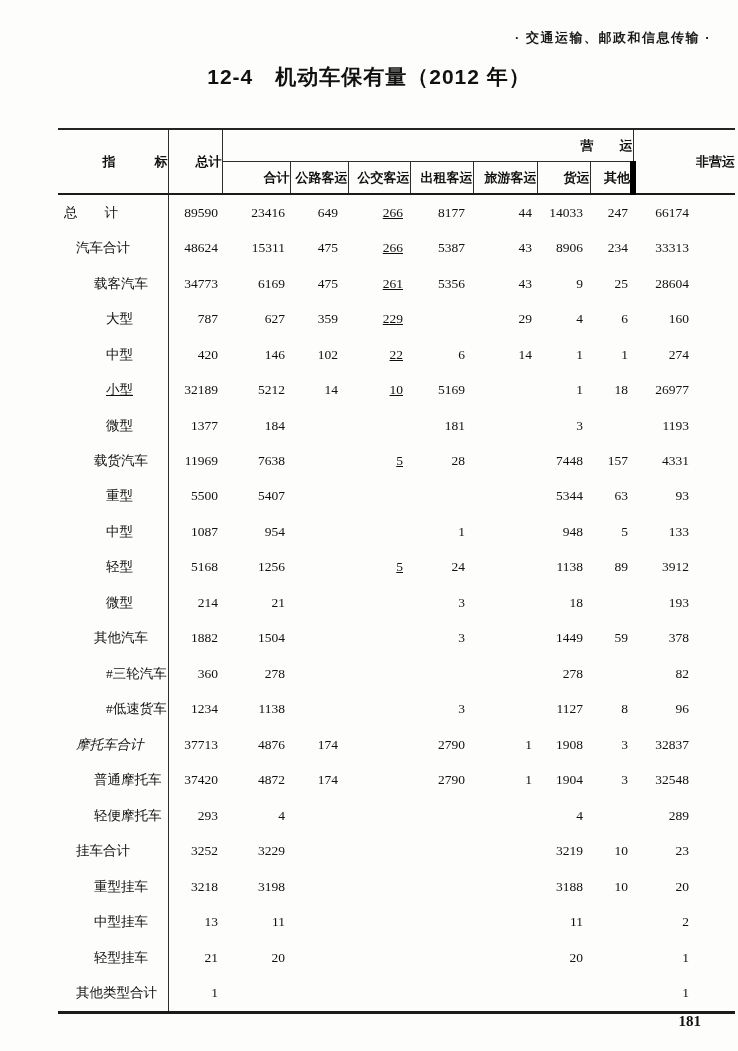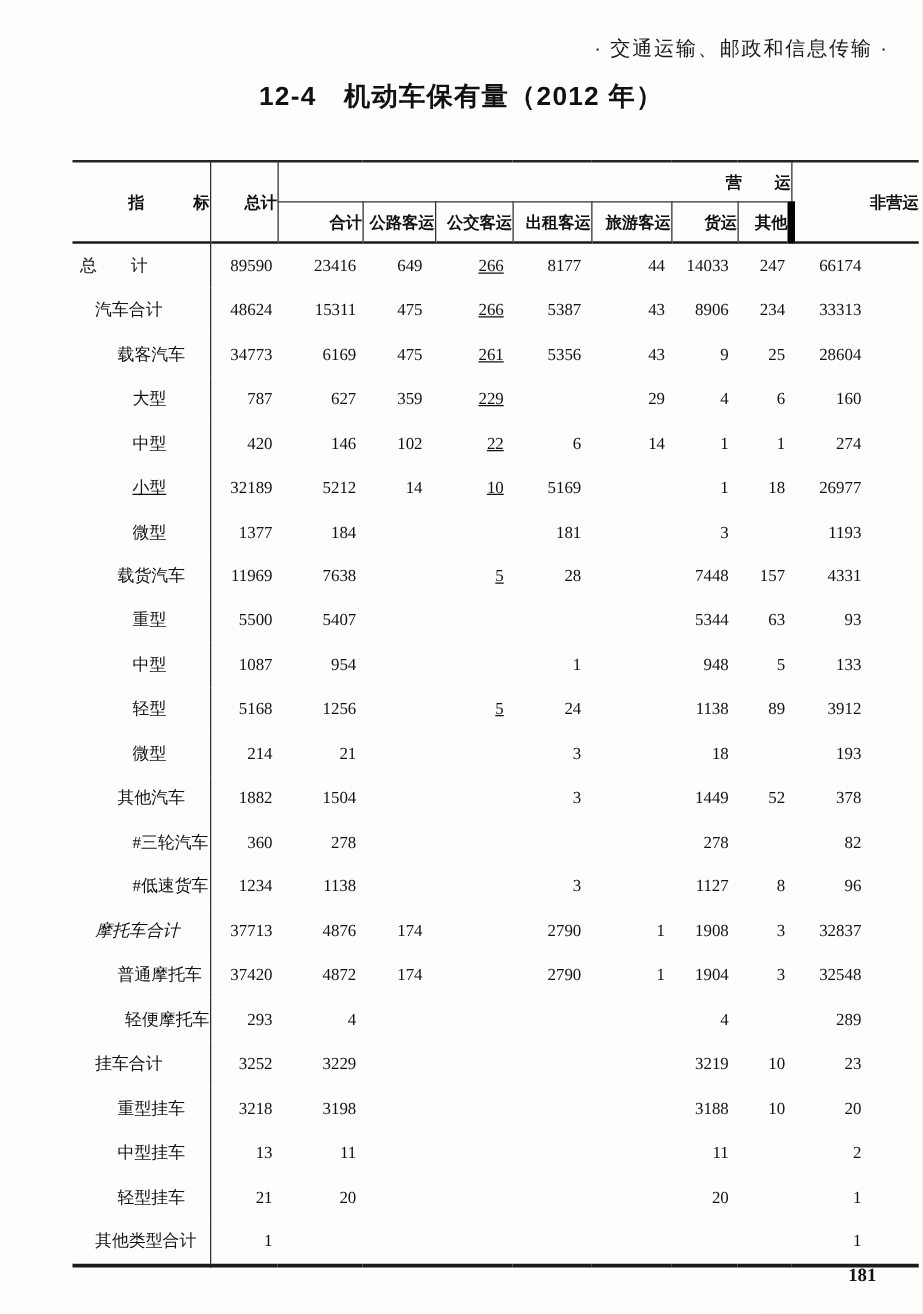--- a/index.html
+++ b/index.html
@@ -3,22 +3,22 @@
 <meta charset="utf-8">
 <style>
   html,body { margin:0; padding:0; background:#e8e8e6; }
   .page {
     position:relative; width:738px; height:1051px; margin:0 auto;
     background:#fdfdfb; color:#141414; overflow:hidden;
     font-family:"Liberation Serif", serif;
   }
   .running-head {
     position:absolute; top:29px; right:27px;
-    font-family:"Liberation Sans", sans-serif; font-weight:normal;
-    font-size:16px; letter-spacing:1.5px; color:#1a1a1a;
+    font-family:"Liberation Sans", sans-serif; font-weight:bold;
+    font-size:13px; letter-spacing:1.5px; color:#1a1a1a;
   }
   .page-title {
     position:absolute; top:63px; left:0; width:100%; text-align:center;
     font-family:"Liberation Sans", sans-serif; font-weight:bold;
     font-size:21px; letter-spacing:1px; color:#111;
   }
   table.stats {
     position:absolute; left:58px; top:128px; width:677px;
     border-collapse:collapse; table-layout:fixed;
     border-top:2px solid #242424; border-bottom:3px solid #1b1b1b;
@@ -252,21 +252,21 @@
 
   <tr>
     <td class="lbl" style="padding-left: 36px;">其他汽车</td>
     <td class="num">1882</td>
     <td class="num">1504</td>
     <td class="num"></td>
     <td class="num"></td>
     <td class="num">3</td>
     <td class="num"></td>
     <td class="num">1449</td>
-    <td class="num">52</td>
+    <td class="num">59</td>
     <td class="num">378</td>
   </tr>
 
   <tr>
     <td class="lbl" style="padding-left: 48px;">#三轮汽车</td>
     <td class="num">360</td>
     <td class="num">278</td>
     <td class="num"></td>
     <td class="num"></td>
     <td class="num"></td>
@@ -309,21 +309,21 @@
     <td class="num">174</td>
     <td class="num"></td>
     <td class="num">2790</td>
     <td class="num">1</td>
     <td class="num">1904</td>
     <td class="num">3</td>
     <td class="num">32548</td>
   </tr>
 
   <tr>
-    <td class="lbl" style="padding-left: 36px; text-align: right;">轻便摩托车</td>
+    <td class="lbl" style="padding-left: 36px;">轻便摩托车</td>
     <td class="num">293</td>
     <td class="num">4</td>
     <td class="num"></td>
     <td class="num"></td>
     <td class="num"></td>
     <td class="num"></td>
     <td class="num">4</td>
     <td class="num"></td>
     <td class="num">289</td>
   </tr>

